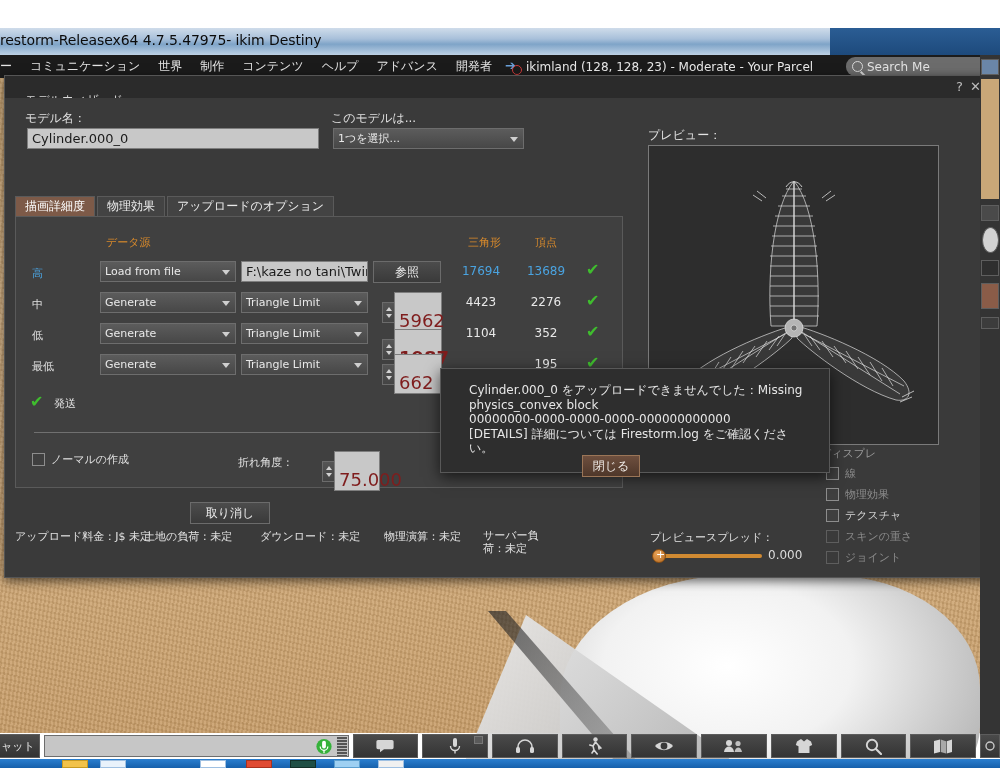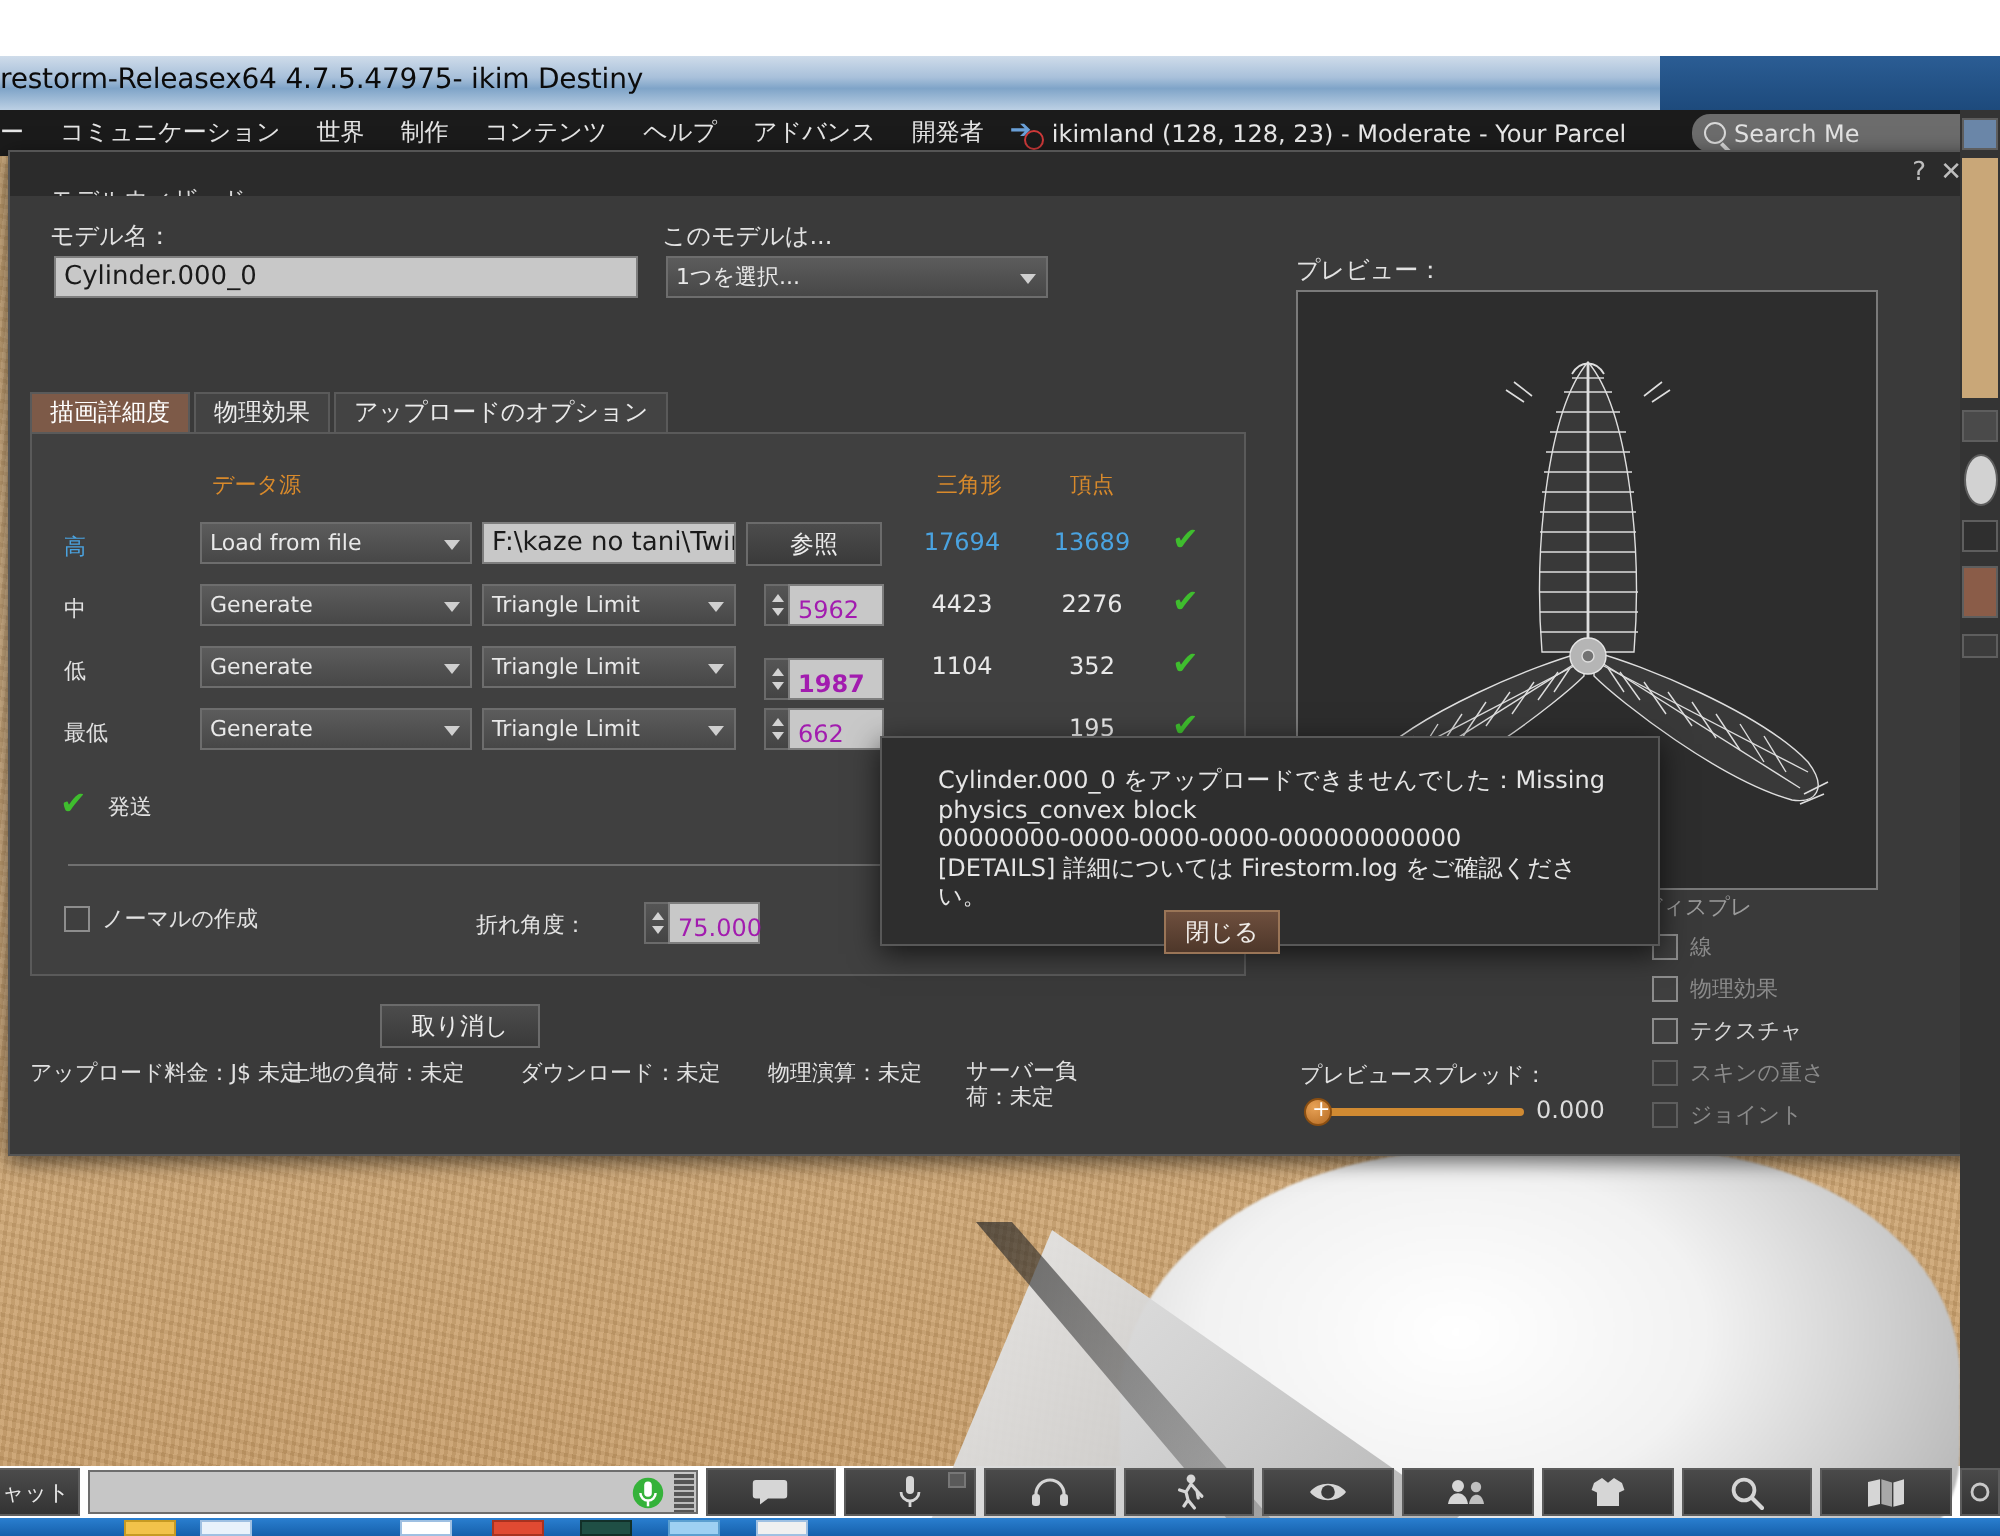--- a/index.html
+++ b/index.html
@@ -150,22 +150,22 @@
     width:12px; height:21px; background:linear-gradient(to bottom,#555,#444);
     border:1px solid #6b6b6b; border-right:none; position:relative;
   }
   .spin .arrows::before, .spin .arrows::after {
     content:""; position:absolute; left:3px;
     border-left:3px solid transparent; border-right:3px solid transparent;
   }
   .spin .arrows::before { top:4px; border-bottom:4px solid #d2d2d2; }
   .spin .arrows::after { bottom:4px; border-top:4px solid #d2d2d2; }
   .spin .sval {
-    background:#c8c8c8; border:1px solid #7e7e7e; color:#a21caf; font-size:12px;
-    height:21px; padding:4px 4px; width:48px; line-height:17px;
+    background:#c8c8c8; border:1px solid #7e7e7e; color:#7f1d1d; font-size:18px;
+    height:21px; padding:19px 4px; width:48px; line-height:17px;
   }
 
   .chk {
     width:13px; height:13px; border:1px solid #8d8d8d; background:#3f3f3f;
     display:inline-block; vertical-align:middle;
   }
   .chk.dim { border-color:#5e5e5e; background:#3a3a3a; }
 
   .tick { color:#3fbd2e; font-size:16px; font-weight:bold; line-height:1; }
 

